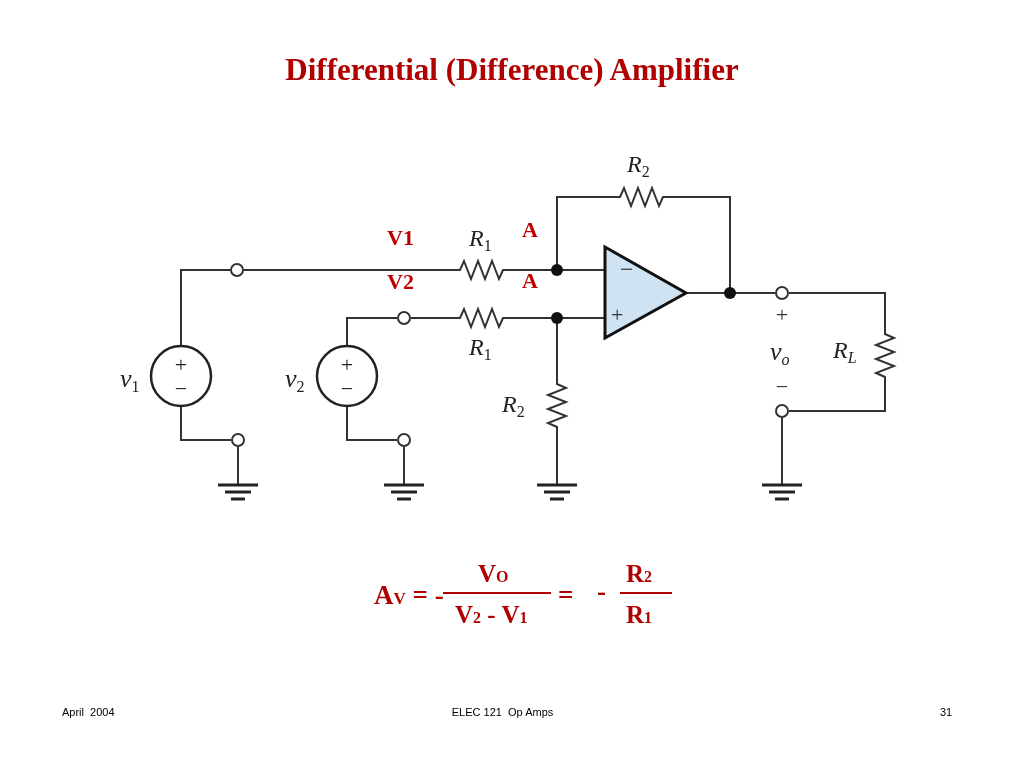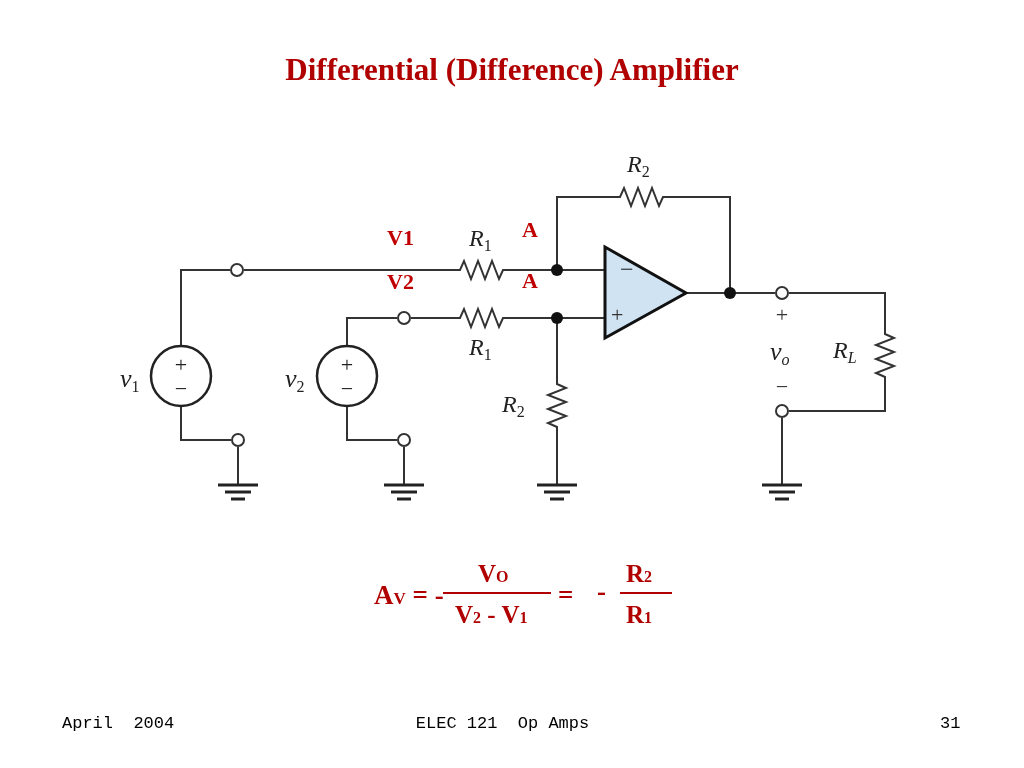--- a/index.html
+++ b/index.html
@@ -4,21 +4,21 @@
 <style>
   html, body { margin:0; padding:0; }
   body { width:1024px; height:768px; background:#ffffff; position:relative; overflow:hidden;
          font-family:"Liberation Serif", serif; }
   .title { position:absolute; left:0; width:1024px; top:52px; text-align:center;
            font-family:"Liberation Serif", serif; font-weight:bold; font-size:31px; color:#b00000; }
   svg.circuit { position:absolute; left:0; top:0; }
   .lbl { font-family:"Liberation Serif", serif; font-style:italic; fill:#222; }
   .red { font-family:"Liberation Serif", serif; font-weight:bold; fill:#c00000; }
   .eq { position:absolute; font-family:"Liberation Serif", serif; font-weight:bold; color:#b00000; }
-  .footer { position:absolute; top:706px; font-family:Liberation Mono, monospace; font-size:17px; color:#000;margin-top:8px; }
+  .footer { position:absolute; top:706px; font-family:Liberation Sans, sans-serif; font-size:11px; color:#000; }
 </style>
 </head>
 <body>
 
 <div class="title">Differential (Difference) Amplifier</div>
 
 <svg class="circuit" width="1024" height="560">
   <g stroke="#333" stroke-width="2" fill="none">
 
     <path d="M181,352 V270 H230"></path>

